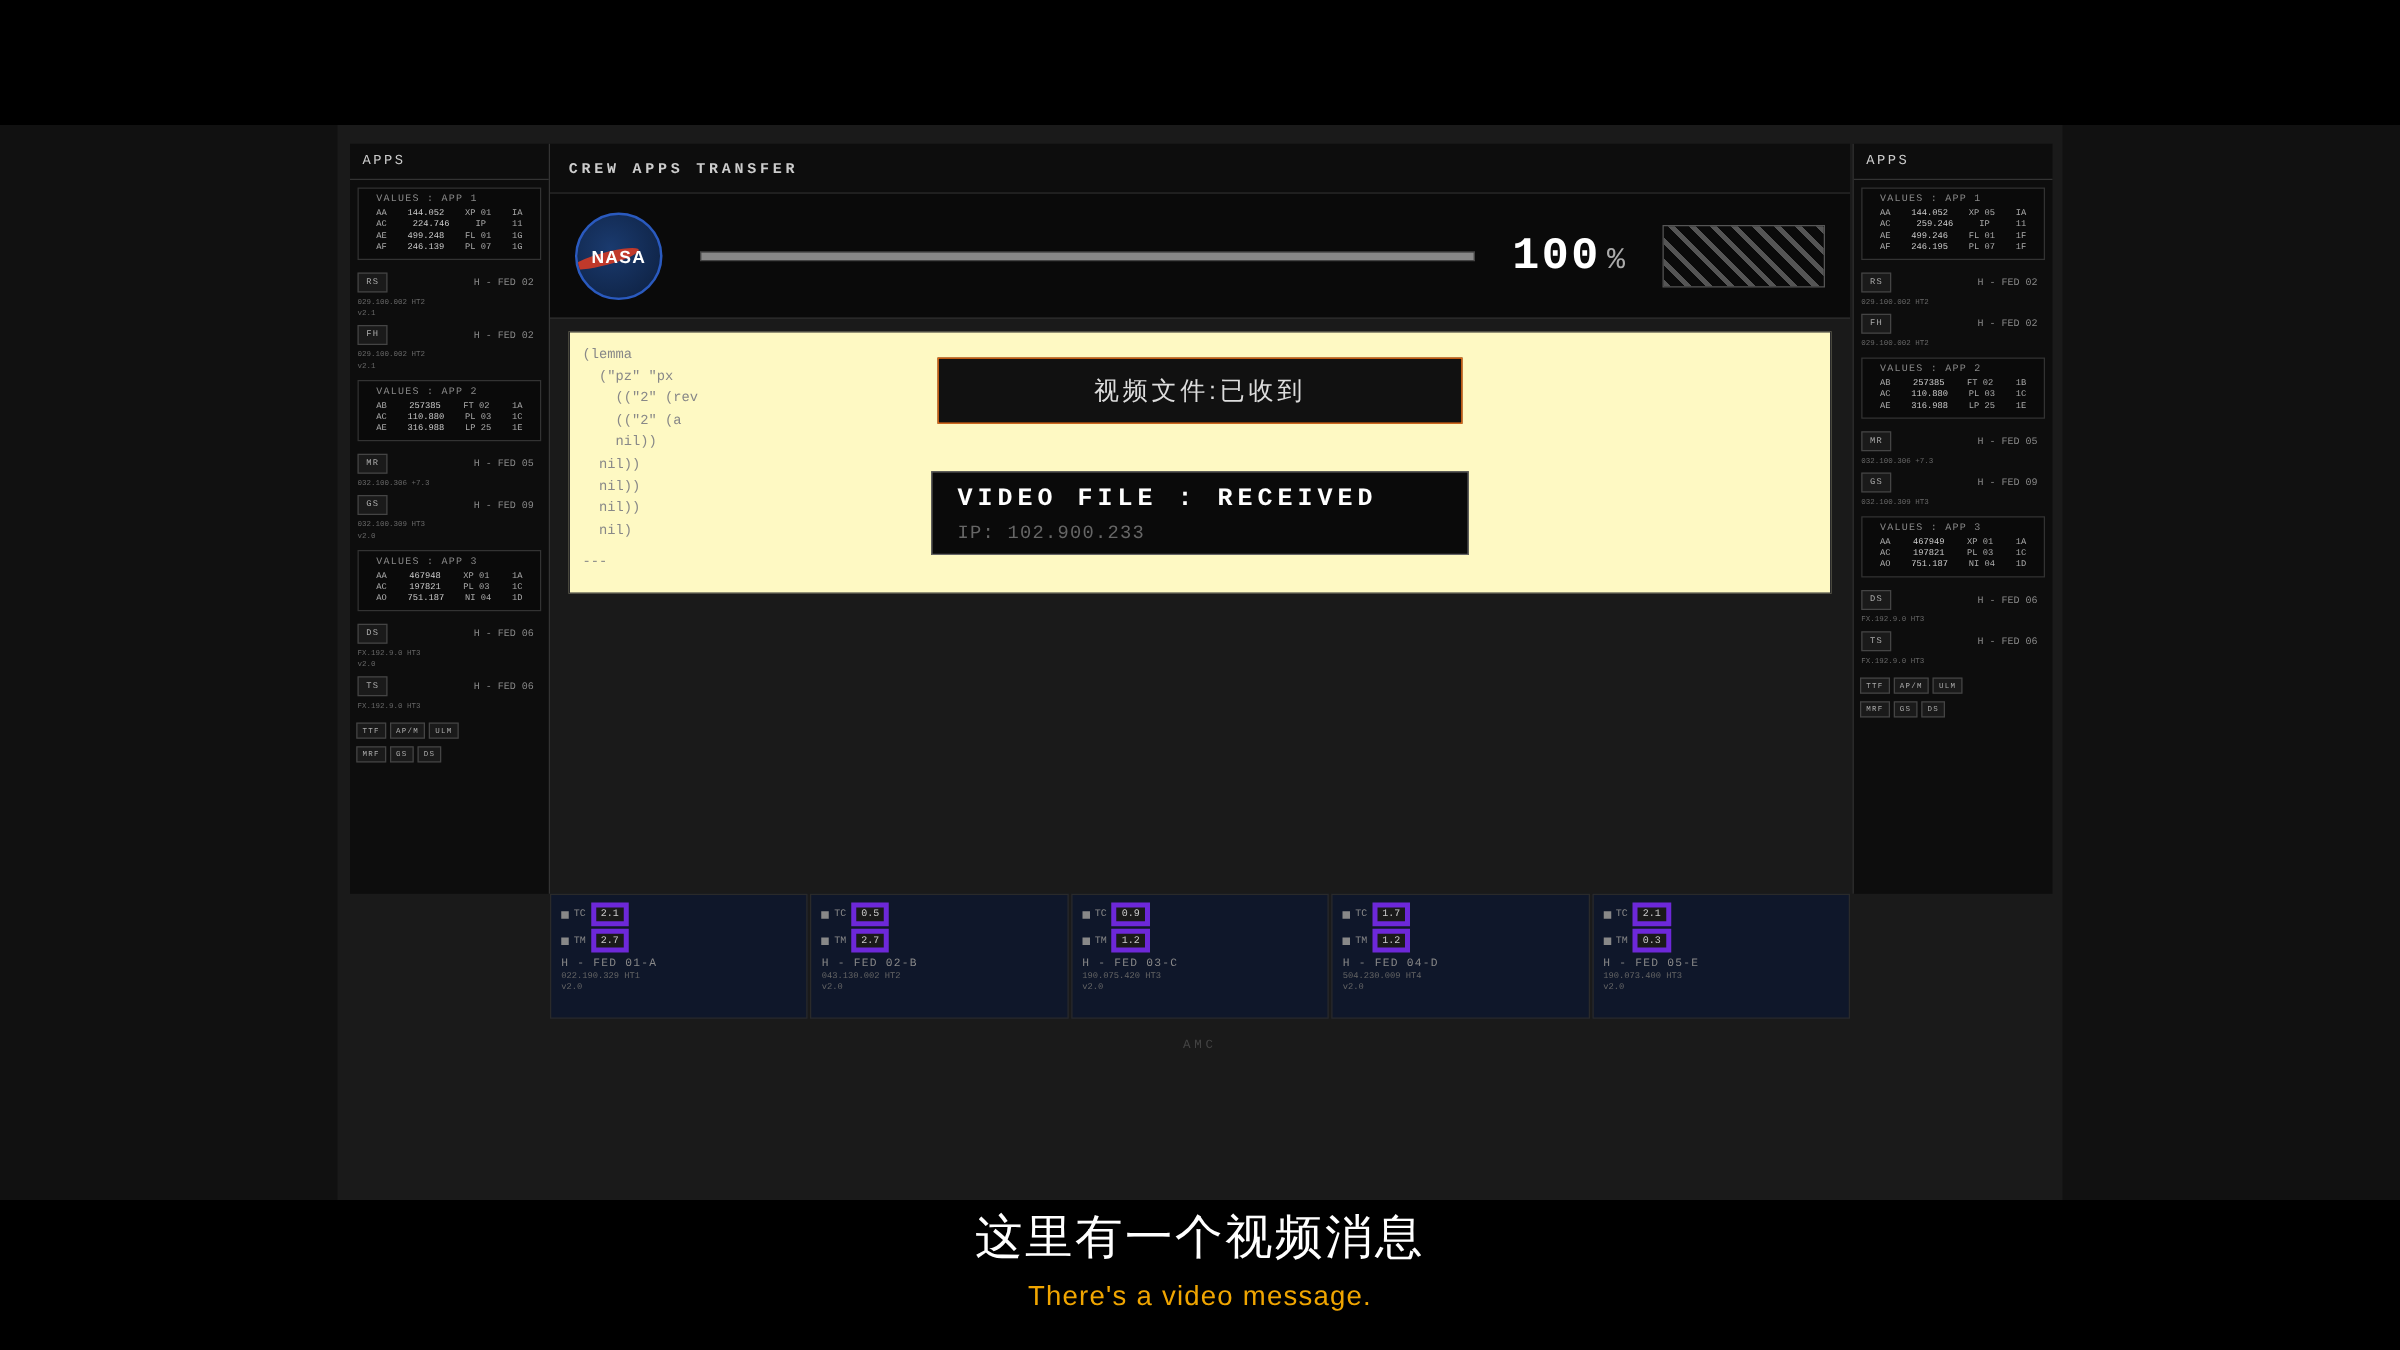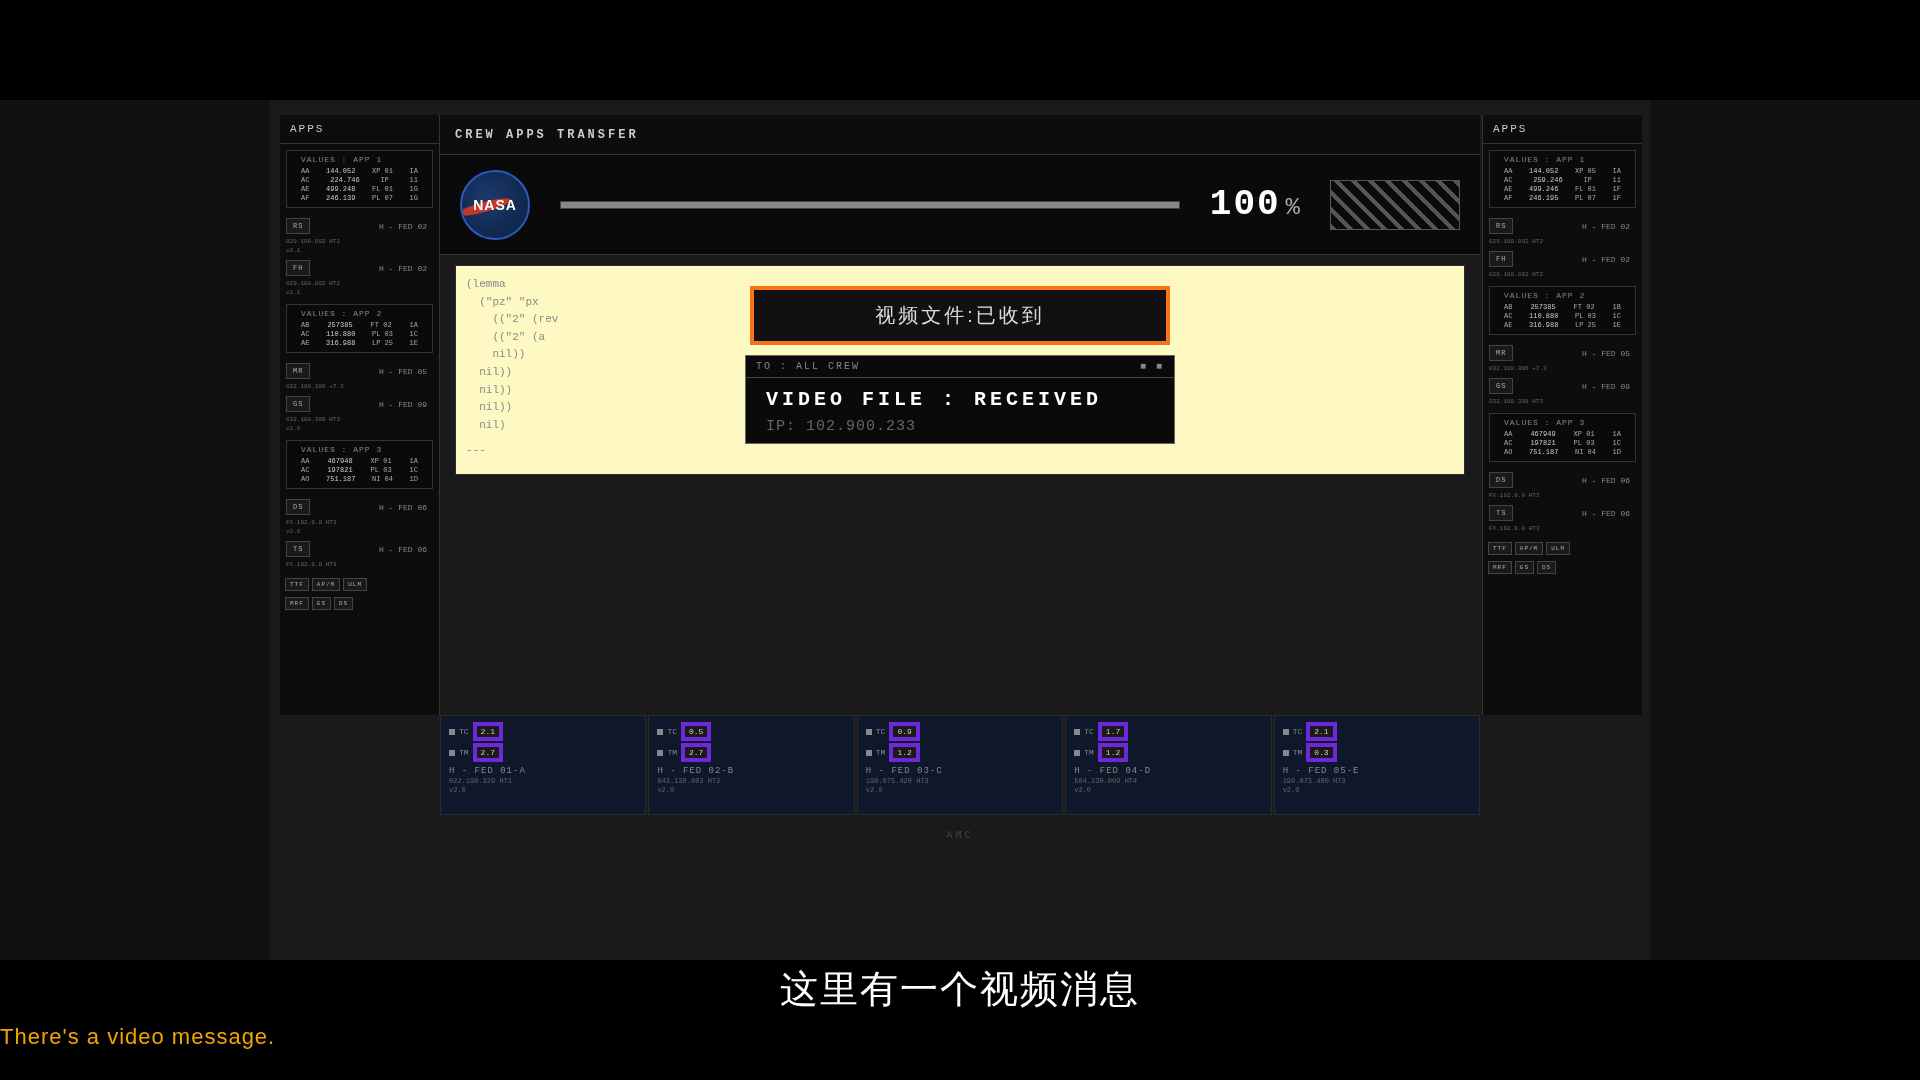--- a/index.html
+++ b/index.html
@@ -282,21 +282,21 @@
       font-family: 'Courier New', monospace;
     }
 
     
     .notification-chinese {
       position: absolute;
       top: 20px;
       left: 50%;
       transform: translateX(-50%);
       background: #111;
-      border: 4px solid #f97316;
+      border: 1px solid #f97316;
       padding: 12px 40px;
       color: #ddd;
       font-size: 20px;
       font-family: 'Microsoft YaHei', sans-serif;
       letter-spacing: 3px;
       white-space: nowrap;
       width: 420px;
       text-align: center;
     }
 
@@ -401,21 +401,21 @@
       font-family: 'Microsoft YaHei', '微软雅黑', sans-serif;
       z-index: 20;
       text-shadow: 2px 2px 4px #000, -2px -2px 4px #000;
       letter-spacing: 2px;
     }
     .subtitle-english {
       position: absolute;
       bottom: 30px;
       left: 0;
       width: 100%;
-      text-align: left;
+      text-align: center;
       color: #f0a500;
       font-size: 22px;
       font-family: Arial, sans-serif;
       z-index: 20;
       text-shadow: 1px 1px 3px #000;
       letter-spacing: 1px;
     }
   </style>
 </head>
 <body>
@@ -603,24 +603,20 @@
     <div class="terminal-text">&nbsp;&nbsp;nil))</div>
     <div class="terminal-text">&nbsp;&nbsp;nil))</div>
     <div class="terminal-text">&nbsp;&nbsp;nil)</div>
     <div class="terminal-text" style="margin-top:8px;">---</div>
 
     <div class="notification-chinese">
       <span>视频文件:已收到</span>
     </div>
 
     <div class="video-received-box">
-      <div class="video-received-header">
-        <span>TO : ALL CREW</span>
-        <span>■ ■</span>
-      </div>
       <div class="video-received-body">VIDEO FILE : RECEIVED</div>
       <div class="video-received-ip">IP: 102.900.233</div>
     </div>
   </div>
 
 </div>
 
 <div class="apps-right">
   <div class="apps-title">APPS</div>
 

